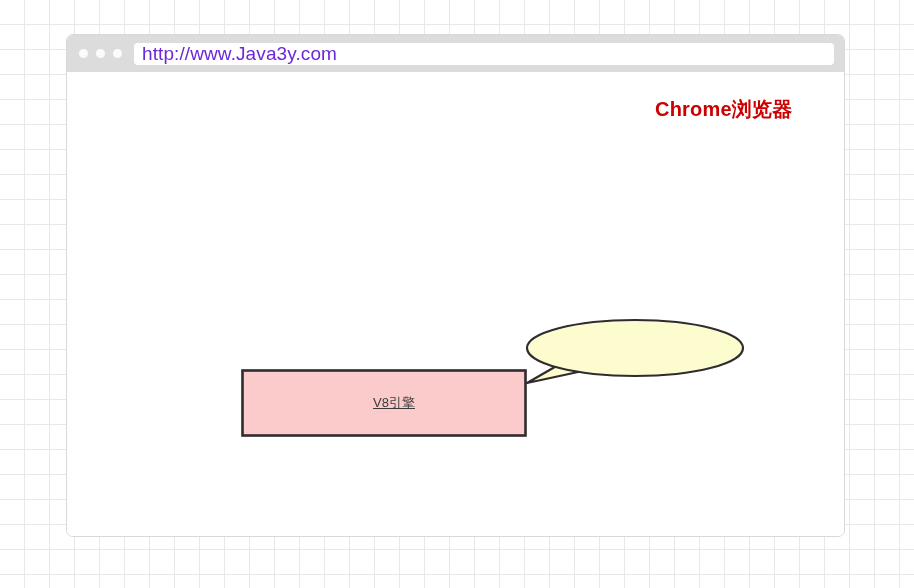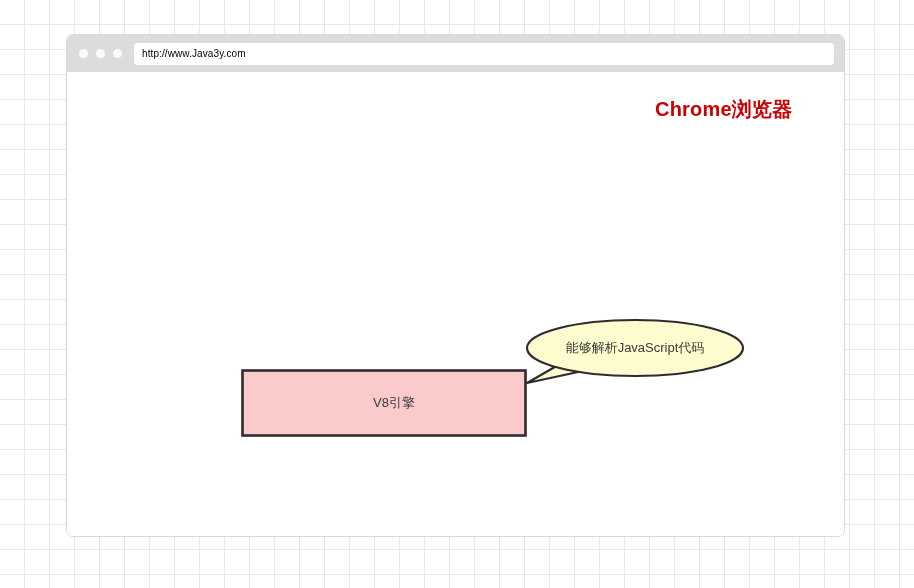--- a/index.html
+++ b/index.html
@@ -65,22 +65,22 @@
 
   #url-field {
     flex: 1 1 auto;
     height: 22px;
     background: #ffffff;
     border-radius: 4px;
     display: flex;
     align-items: center;
     padding: 0 8px;
     box-sizing: border-box;
-    font-size: 10px;
-    color: #000000;
+    font-size: 19px;
+    color: #6d28d9;
     letter-spacing: 0.1px;
     white-space: nowrap;
     overflow: hidden;
   }
 
   #browser-viewport {
     position: absolute;
     left: 0;
     top: 37px;
     right: 0;
@@ -115,20 +115,21 @@
     left: 242px;
     top: 370px;
     width: 304px;
     height: 66px;
     display: flex;
     align-items: center;
     justify-content: center;
     font-size: 13px;
     color: #3b3b3b;
     white-space: nowrap;
+    text-decoration: underline;
   }
 
   #callout-label {
     position: absolute;
     left: 527px;
     top: 320px;
     width: 216px;
     height: 56px;
     display: flex;
     align-items: center;
@@ -161,15 +162,14 @@
 
     <path d="M 592 369 L 527 383 L 560 364 Z" fill="#fcfcce" stroke="#2f2b2e" stroke-width="2.2" stroke-linejoin="round"></path>
 
     <rect x="242.5" y="370.5" width="283" height="65" fill="#fbcbcb" stroke="#2f2b2e" stroke-width="2.6"></rect>
 
     <ellipse cx="635" cy="348" rx="108" ry="28" fill="#fcfcce" stroke="#2f2b2e" stroke-width="2.2"></ellipse>
   </svg>
 
   <div id="v8-box-label">V8引擎</div>
 
-  <div id="callout-label">能够解析JavaScript代码</div>
 
 </div>
 
 </body></html>

